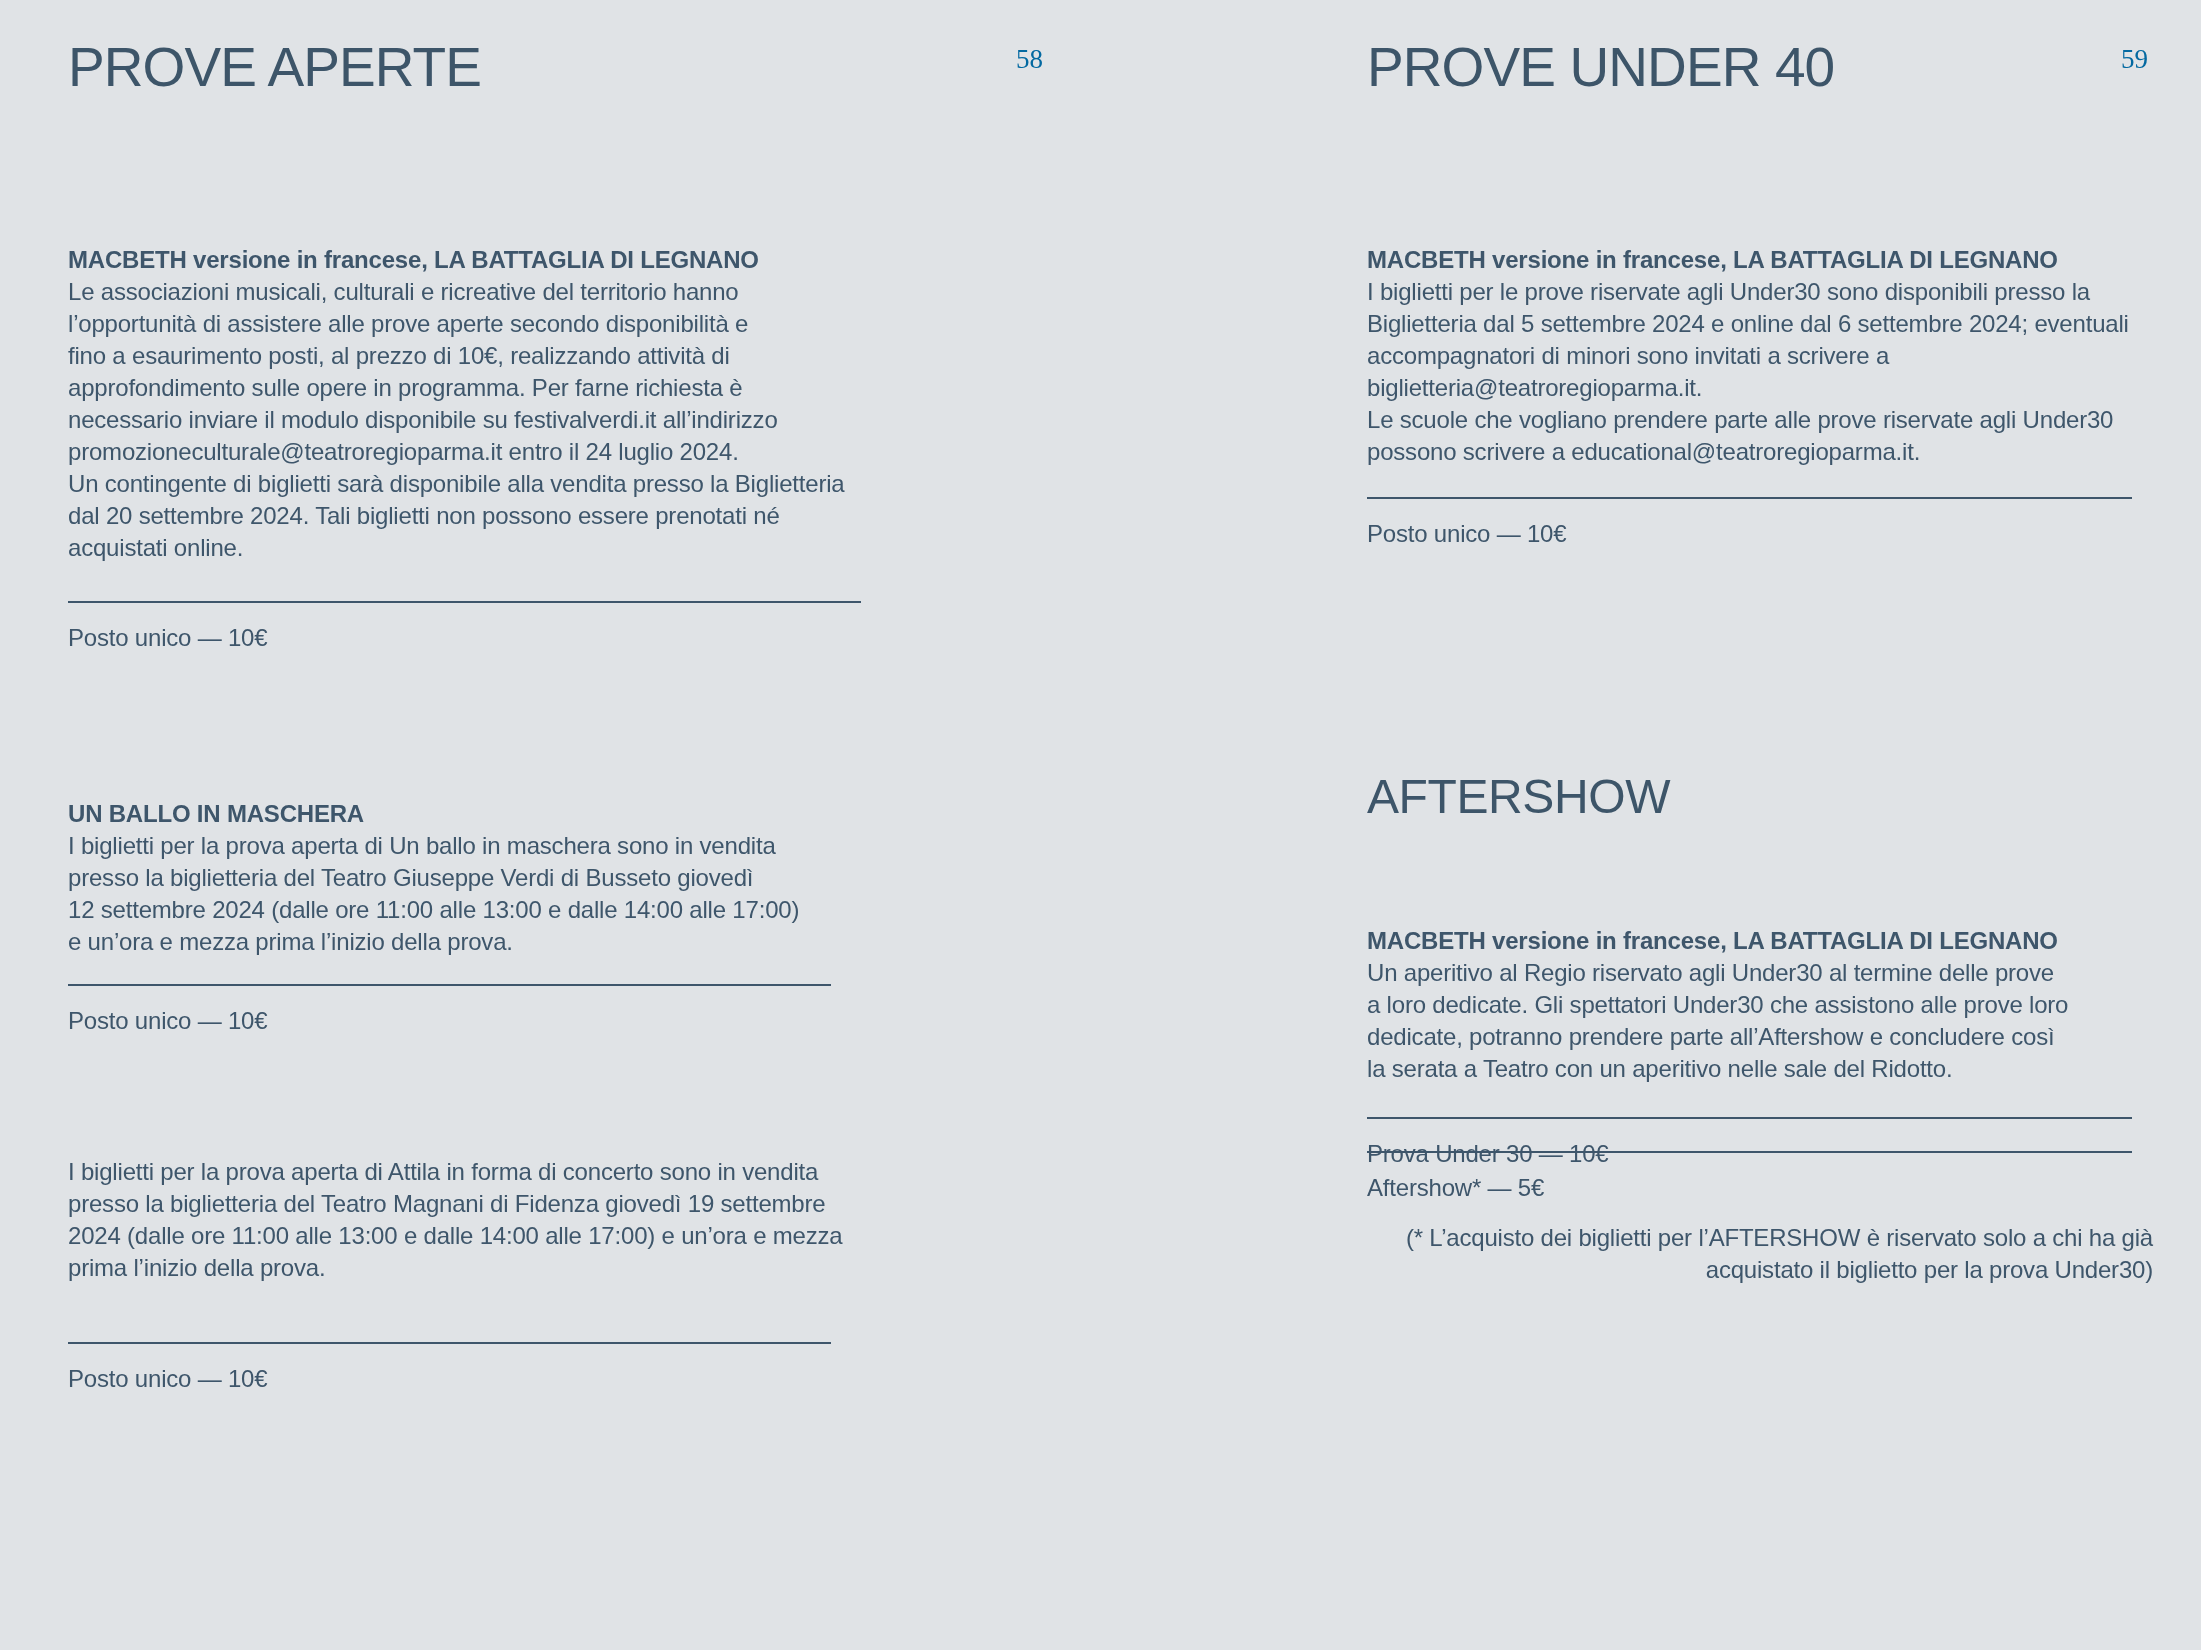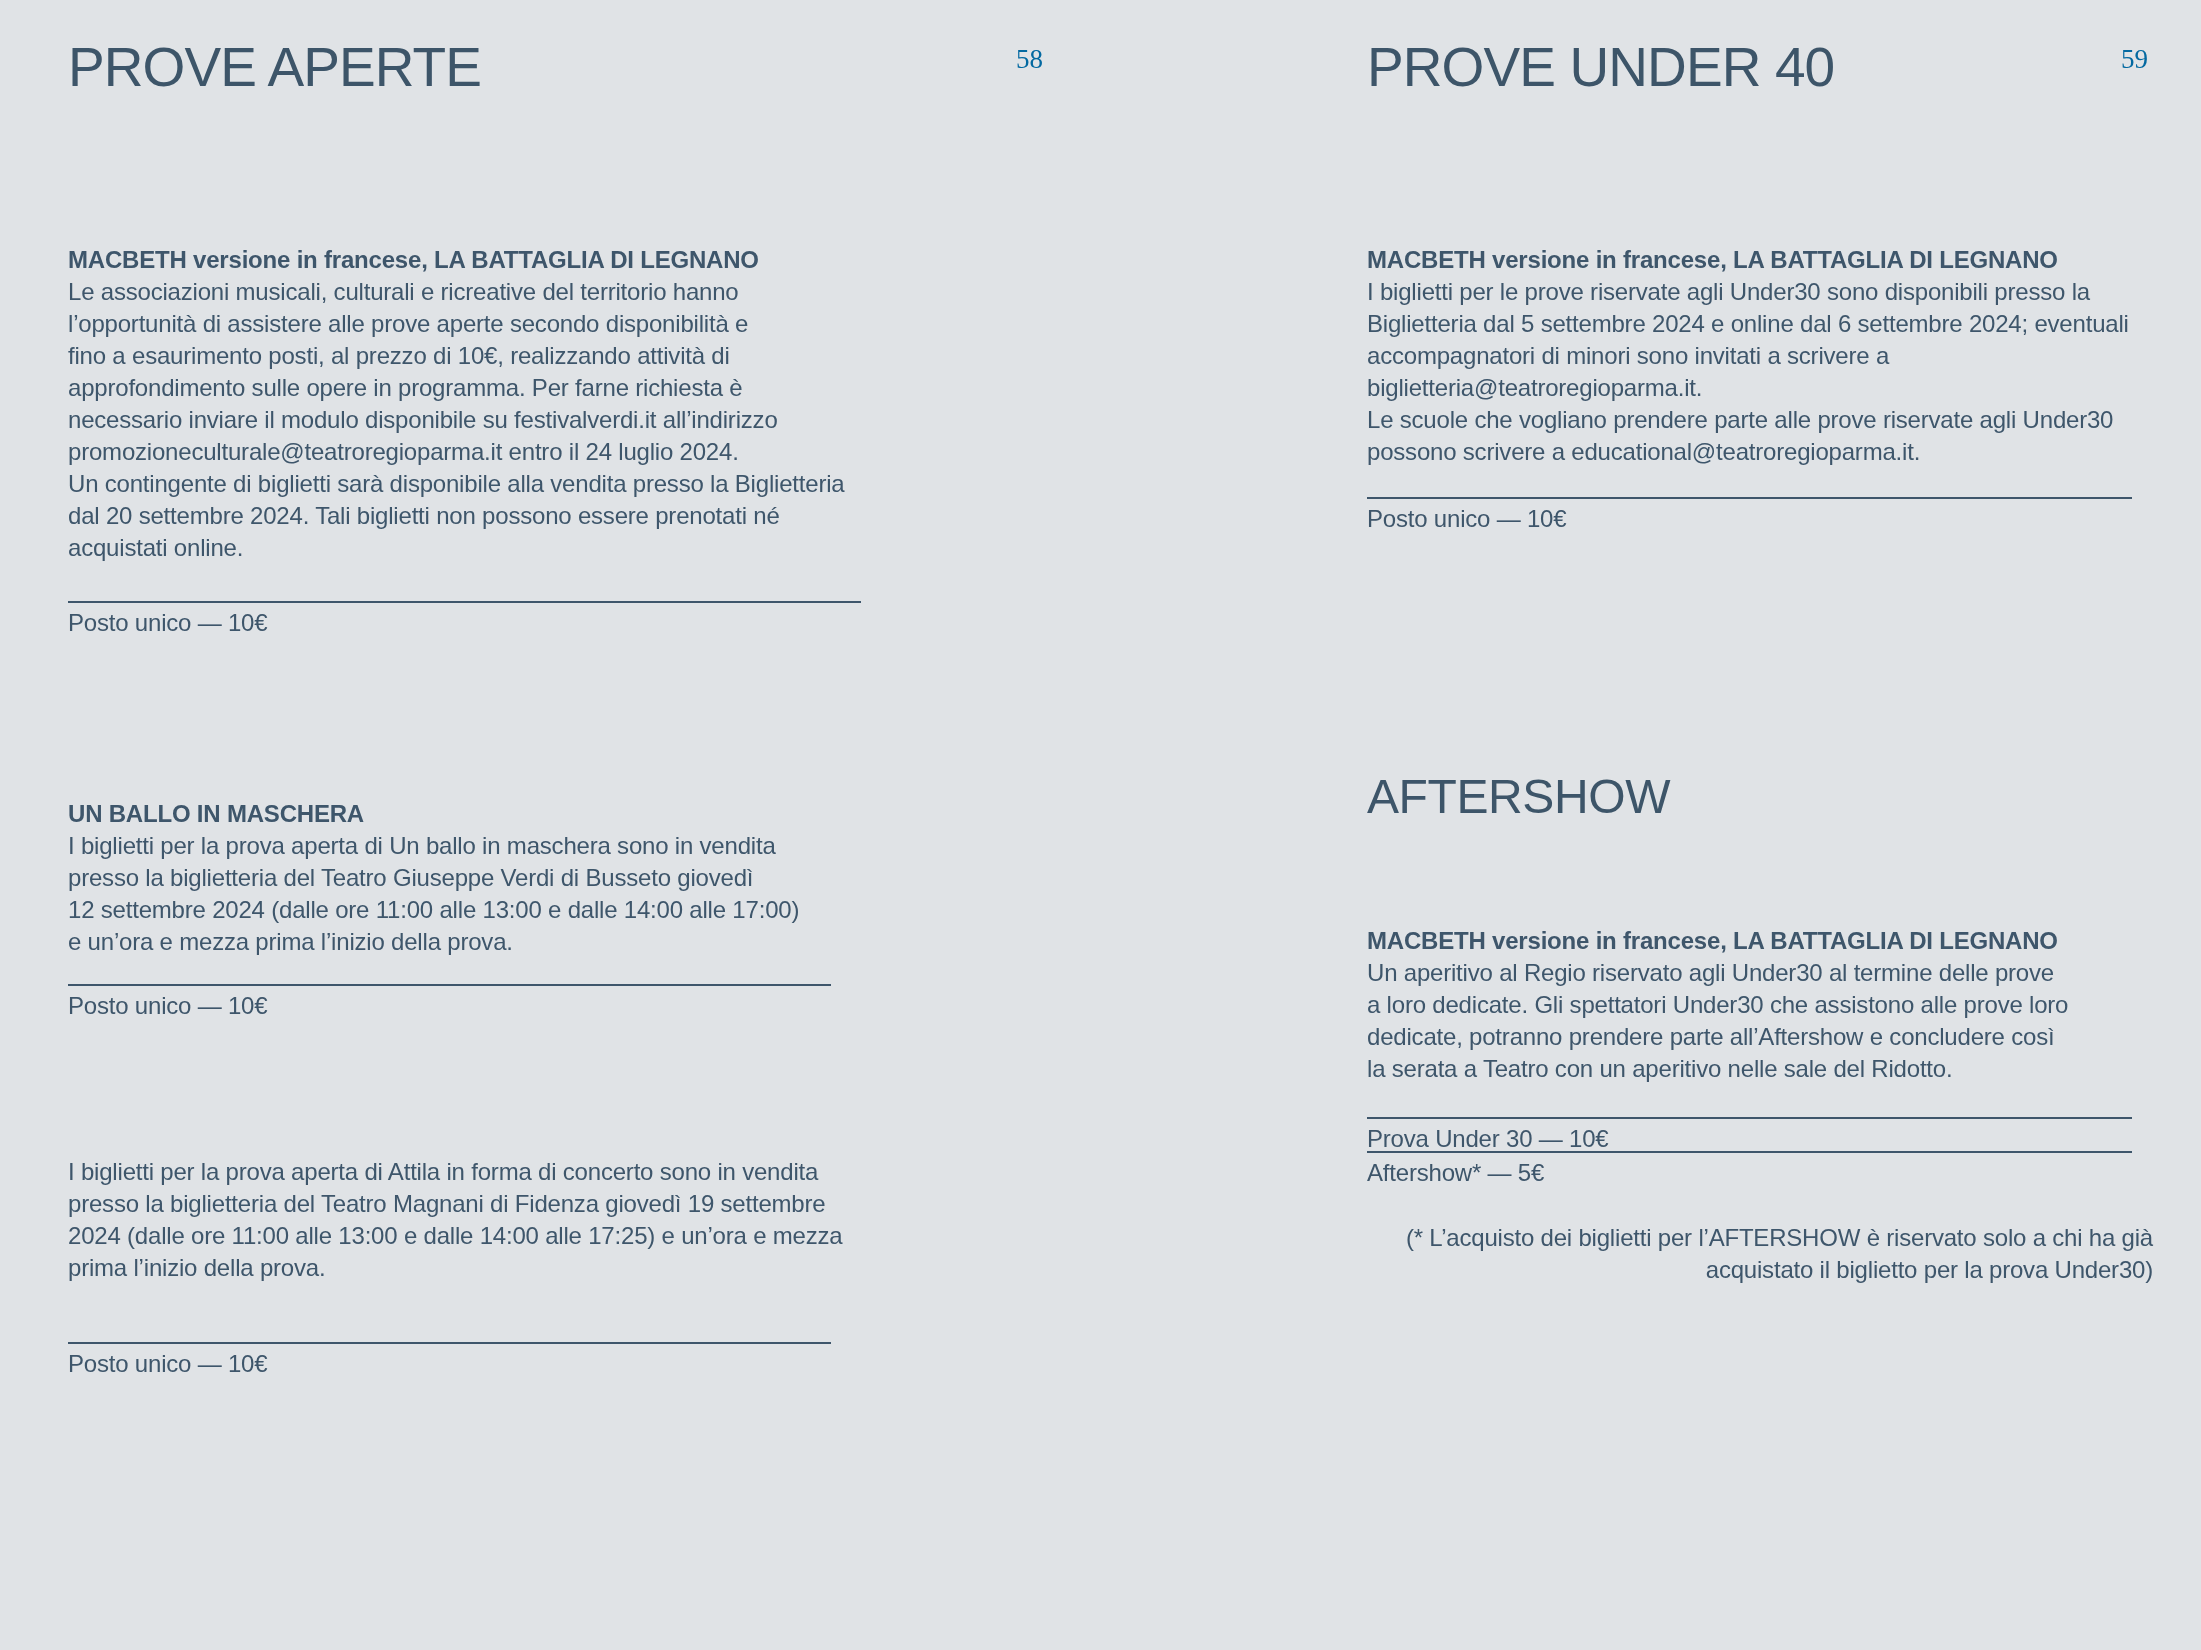--- a/index.html
+++ b/index.html
@@ -46,21 +46,21 @@
   .sec h3 {
     font-size:24px;
     font-weight:700;
     line-height:32px;
     letter-spacing:-0.2px;
   }
   .sec p { white-space:pre-line; }
   .price {
     position:absolute;
     border-top:2.6px solid #3e566b;
-    padding-top:7px;
+    padding-top:22px;
     font-size:24px;
     letter-spacing:-0.2px;
     line-height:26px;
   }
   .footnote {
     position:absolute;
     font-size:24px;
     line-height:32px;
     letter-spacing:-0.2px;
     white-space:pre-line;
@@ -96,21 +96,21 @@
 12 settembre 2024 (dalle ore 11:00 alle 13:00 e dalle 14:00 alle 17:00)
 e un’ora e mezza prima l’inizio della prova.</p>
   </article>
   <div class="price" style="left:68px; top:984px; width:763px;">
     <span>Posto unico — 10€</span>
   </div>
 
   <article class="sec" style="left:68px; top:1156px; width:812px;">
     <p>I biglietti per la prova aperta di Attila in forma di concerto sono in vendita
 presso la biglietteria del Teatro Magnani di Fidenza giovedì 19 settembre
-2024 (dalle ore 11:00 alle 13:00 e dalle 14:00 alle 17:25) e un’ora e mezza
+2024 (dalle ore 11:00 alle 13:00 e dalle 14:00 alle 17:00) e un’ora e mezza
 prima l’inizio della prova.</p>
   </article>
   <div class="price" style="left:68px; top:1342px; width:763px;">
     <span>Posto unico — 10€</span>
   </div>
 </section>
 
 <section class="page page-right">
   <h1 class="page-title" style="left:266px; top:35px;">PROVE UNDER 40</h1>
   <span class="page-num" style="left:1020px; top:44px;">59</span>

